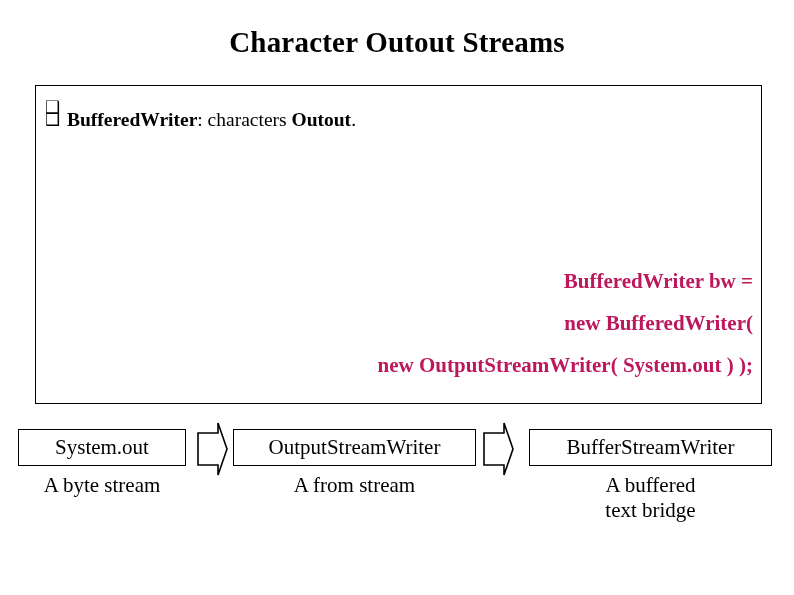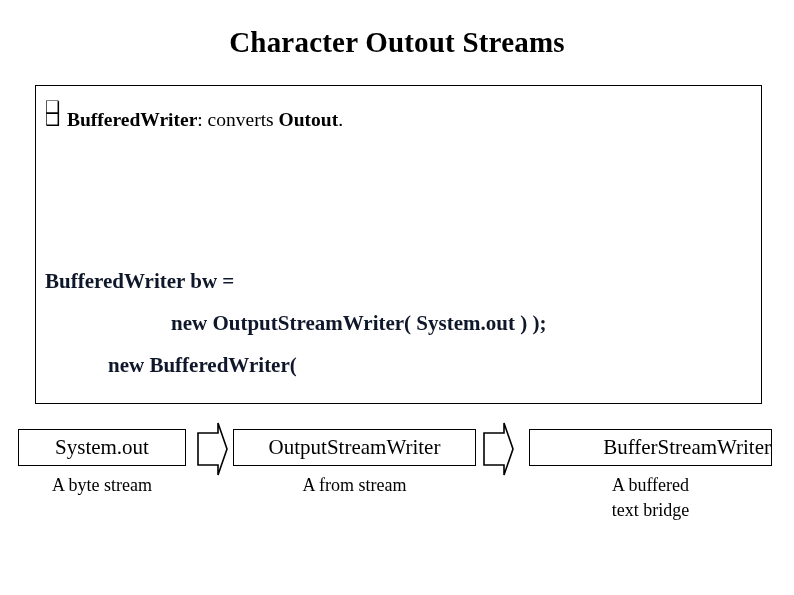--- a/index.html
+++ b/index.html
@@ -70,25 +70,26 @@
   .bullet-text { display: inline; }
   .b { font-weight: bold; }
   .n { font-weight: normal; }
 
   
   #code-block {
     position: absolute;
     left: 9px;
     top: 174px;
     width: 708px;
-    color: #0f172a;
+    color: #be185d;
     font-family: "Liberation Serif", "DejaVu Serif", serif;
     font-weight: bold;
     font-size: 21px;
     line-height: 42px;
+    text-align: right;
   }
   .code-line { white-space: pre; }
   .code-indent-1 { padding-left: 63px; }
   .code-indent-2 { padding-left: 126px; }
 
   
   #flow-diagram {
     position: absolute;
     left: 0;
     top: 412px;
@@ -105,21 +106,21 @@
     font-size: 21px;
     line-height: 35px;
     height: 37px;
     color: #000000;
     white-space: nowrap;
     overflow: hidden;
   }
   .flow-caption {
     position: absolute;
     text-align: center;
-    font-size: 18px;
+    font-size: 21px;
     line-height: 23px;
     color: #000000;
     white-space: nowrap;
   }
   .flow-arrow {
     position: absolute;
     width: 34px;
     height: 56px;
   }
 </style>
@@ -131,29 +132,29 @@
 <div id="content-box">
 
   <div id="bullet-list">
 
     <div class="bullet-item">
       <span class="bullet-marker">❑</span>
     </div>
 
     <div class="bullet-item">
       <span class="bullet-marker">❑</span>
-      <span class="bullet-text"><span class="b">BufferedWriter</span><span class="n">: converts </span><span class="b">Outout</span><span class="n">.</span></span>
+      <span class="bullet-text"><span class="b">BufferedWriter</span><span class="n">: characters </span><span class="b">Outout</span><span class="n">.</span></span>
     </div>
 
   </div>
 
   <div id="code-block">
     <div class="code-line">BufferedWriter bw =</div>
+    <div class="code-line code-indent-1">new BufferedWriter(</div>
     <div class="code-line code-indent-2">new OutputStreamWriter( System.out ) );</div>
-    <div class="code-line code-indent-1">new BufferedWriter(</div>
   </div>
 
 </div>
 
 <div id="flow-diagram">
 
   <div class="flow-node">
     <div class="flow-box" style="left:18px; top:17px; width:168px;">System.out</div>
     <div class="flow-caption" style="left:18px; top:62px; width:168px;">A byte stream</div>
   </div>
@@ -169,18 +170,18 @@
     <div class="flow-caption" style="left:233px; top:62px; width:243px;">A from stream</div>
   </div>
 
   <div class="flow-arrow" style="left:482px; top:9px;">
     <svg width="34" height="56" viewBox="0 0 34 56" xmlns="http://www.w3.org/2000/svg">
       <path d="M 2 12 L 22 12 L 22 2 L 31 28 L 22 54 L 22 44 L 2 44 Z" fill="#ffffff" stroke="#000000" stroke-width="1.6" stroke-linejoin="miter"></path>
     </svg>
   </div>
 
   <div class="flow-node">
-    <div class="flow-box" style="left:529px; top:17px; width:243px;text-align:right;">BufferStreamWriter</div>
+    <div class="flow-box" style="left:529px; top:17px; width:243px;">BufferStreamWriter</div>
     <div class="flow-caption" style="left:529px; top:62px; width:243px;">A buffered</div>
     <div class="flow-caption" style="left:529px; top:87px; width:243px;">text bridge</div>
   </div>
 
 </div>
 
 </body></html>

